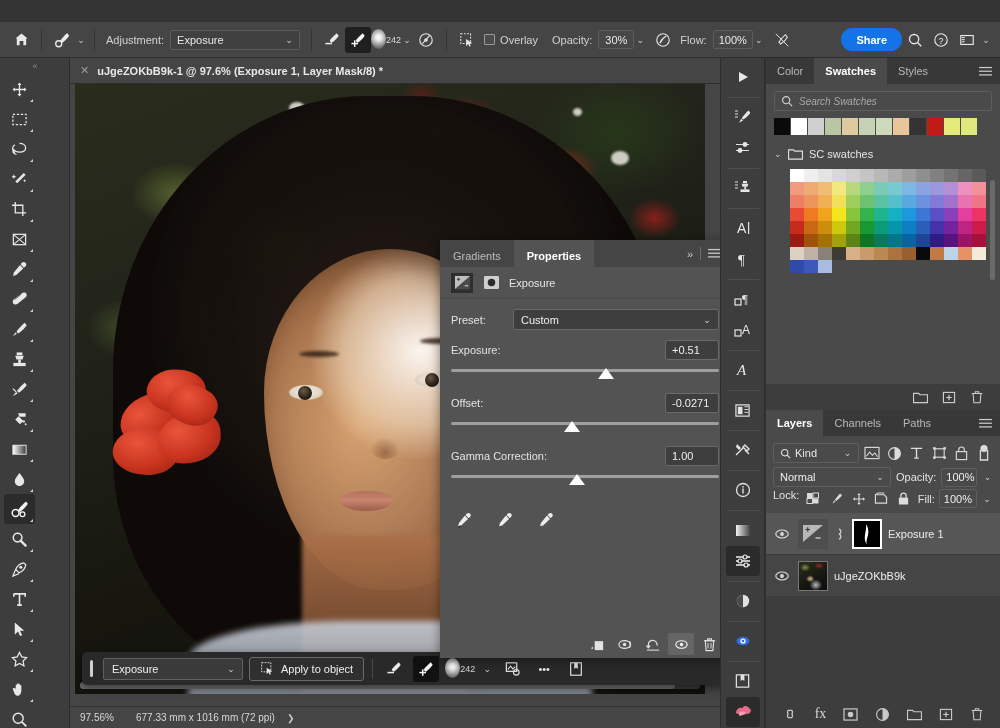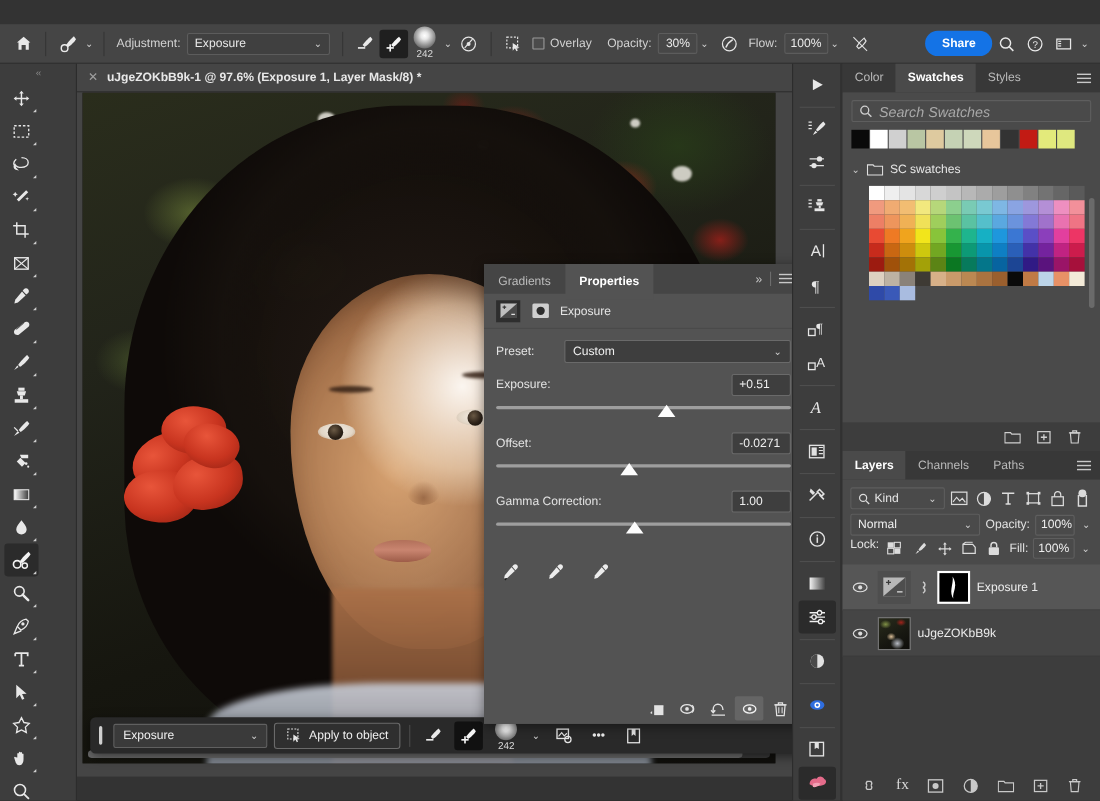--- a/index.html
+++ b/index.html
@@ -44,21 +44,21 @@
     height:20px; background:#404040; border:1px solid #5c5c5c; border-radius:2px;
     color:#e8e8e8; font-size:11px; display:flex; align-items:center;
     padding:0 4px 0 6px; min-width:130px; justify-content:space-between;
   }
   .select span.val{ white-space:nowrap; }
   .numbox{
     height:19px; background:#474747; border:1px solid #5c5c5c; border-radius:2px;
     color:#eaeaea; font-size:11px; display:flex; align-items:center; justify-content:center;
     padding:0 5px; min-width:36px;
   }
-  .brushprev{ position:relative; width:30px; height:30px; display:flex; flex-direction:column; align-items:center; }
+  .brushprev{ position:relative; width:30px; height:30px; display:flex; flex-direction:row; align-items:center; }
   .brushprev .blob{
     width:20px;height:20px;border-radius:50%;
     background:radial-gradient(circle at 50% 42%, #ffffff 0%, #e8e8e8 22%, #9a9a9a 55%, #6d6d6d 75%, #5a5a5a 100%);
     margin-top:-1px;
   }
   .brushprev .num{ font-size:9px; color:#d9d9d9; line-height:9px; margin-top:1px;}
   .chk{ width:11px;height:11px;border:1px solid #9a9a9a; background:#4b4b4b; border-radius:1px; margin-right:5px;}
   .sharebtn{
     background:#1473e6; color:#fff; font-size:11px; font-weight:bold;
     height:23px; border-radius:12px; padding:0 15px; display:flex; align-items:center;
@@ -251,21 +251,21 @@
   .rightcol{ position:absolute; left:766px; top:58px; width:234px; height:670px; background:#3d3d3d;}
   .rtabs{ height:26px; background:#383838; display:flex; align-items:stretch; }
   .rtab{ padding:0 11px; display:flex;align-items:center; font-size:11px;color:#b9b9b9;}
   .rtab.active{ background:#4a4a4a; color:#fff; font-weight:bold;}
   .rtabs .menu{ margin-left:auto; display:flex;align-items:center;padding-right:8px;color:#c8c8c8;}
   .swpanel{ background:#4a4a4a; padding:7px 8px 0 8px; height:300px; position:relative;}
   .searchbox{
     height:20px; background:#4a4a4a; border:1px solid #5e5e5e; border-radius:2px;
     display:flex; align-items:center; gap:6px; padding:0 6px; margin-bottom:7px;
   }
-  .searchbox .ph{ font-style:italic; color:#a9a9a9; font-size:13px;}
+  .searchbox .ph{ font-style:italic; color:#a9a9a9; font-size:10px;}
   .recentrow{ display:flex; gap:1px; margin-bottom:8px;}
   .recentrow i{ display:block; width:16px;height:17px; }
   .grouprow{ display:flex; align-items:center; gap:6px; height:22px; font-size:11px; color:#e6e6e6;}
   .grouprow .cv{ color:#c9c9c9; font-size:9px; width:8px;}
   .swgrid{ display:flex; flex-wrap:wrap; width:196px; margin:4px 0 0 16px;}
   .swgrid i{ display:block; width:14px;height:13px;}
   .rscroll{ position:absolute; right:5px; top:96px; width:5px; height:100px; background:#6a6a6a; border-radius:3px;}
   .rfoot{ height:26px; background:#3d3d3d; display:flex;align-items:center;justify-content:flex-end;gap:14px;padding-right:16px;color:#cfcfcf;}
 
   .lyhead{ height:26px;background:#383838;display:flex;align-items:stretch;}
@@ -612,20 +612,25 @@
         <span class="pt" style="left:44px;top:48px;width:64px;height:50px;transform:rotate(-6deg);"></span>
         <span class="pt" style="left:54px;top:20px;width:50px;height:40px;transform:rotate(26deg);"></span>
       </div>
       <div class="shoulder"></div>
       <div class="canvas-hscroll">
           <i></i>
         </div>
     </div>
   </div>
 
+  <div class="statusbar">
+    <span class="zm">97.56%</span>
+    <span>677.33 mm x 1016 mm (72 ppi)</span>
+    <span class="ch">❯</span>
+  </div>
 
   <div class="ctxbar">
     <span class="grip"></span>
     <div class="ctxsel">
       <span>Exposure</span>
       <span class="caret">⌄</span>
     </div>
     <div class="ctxbtn">
       <span>
         <svg width="15" height="15" viewBox="0 0 18 18">

